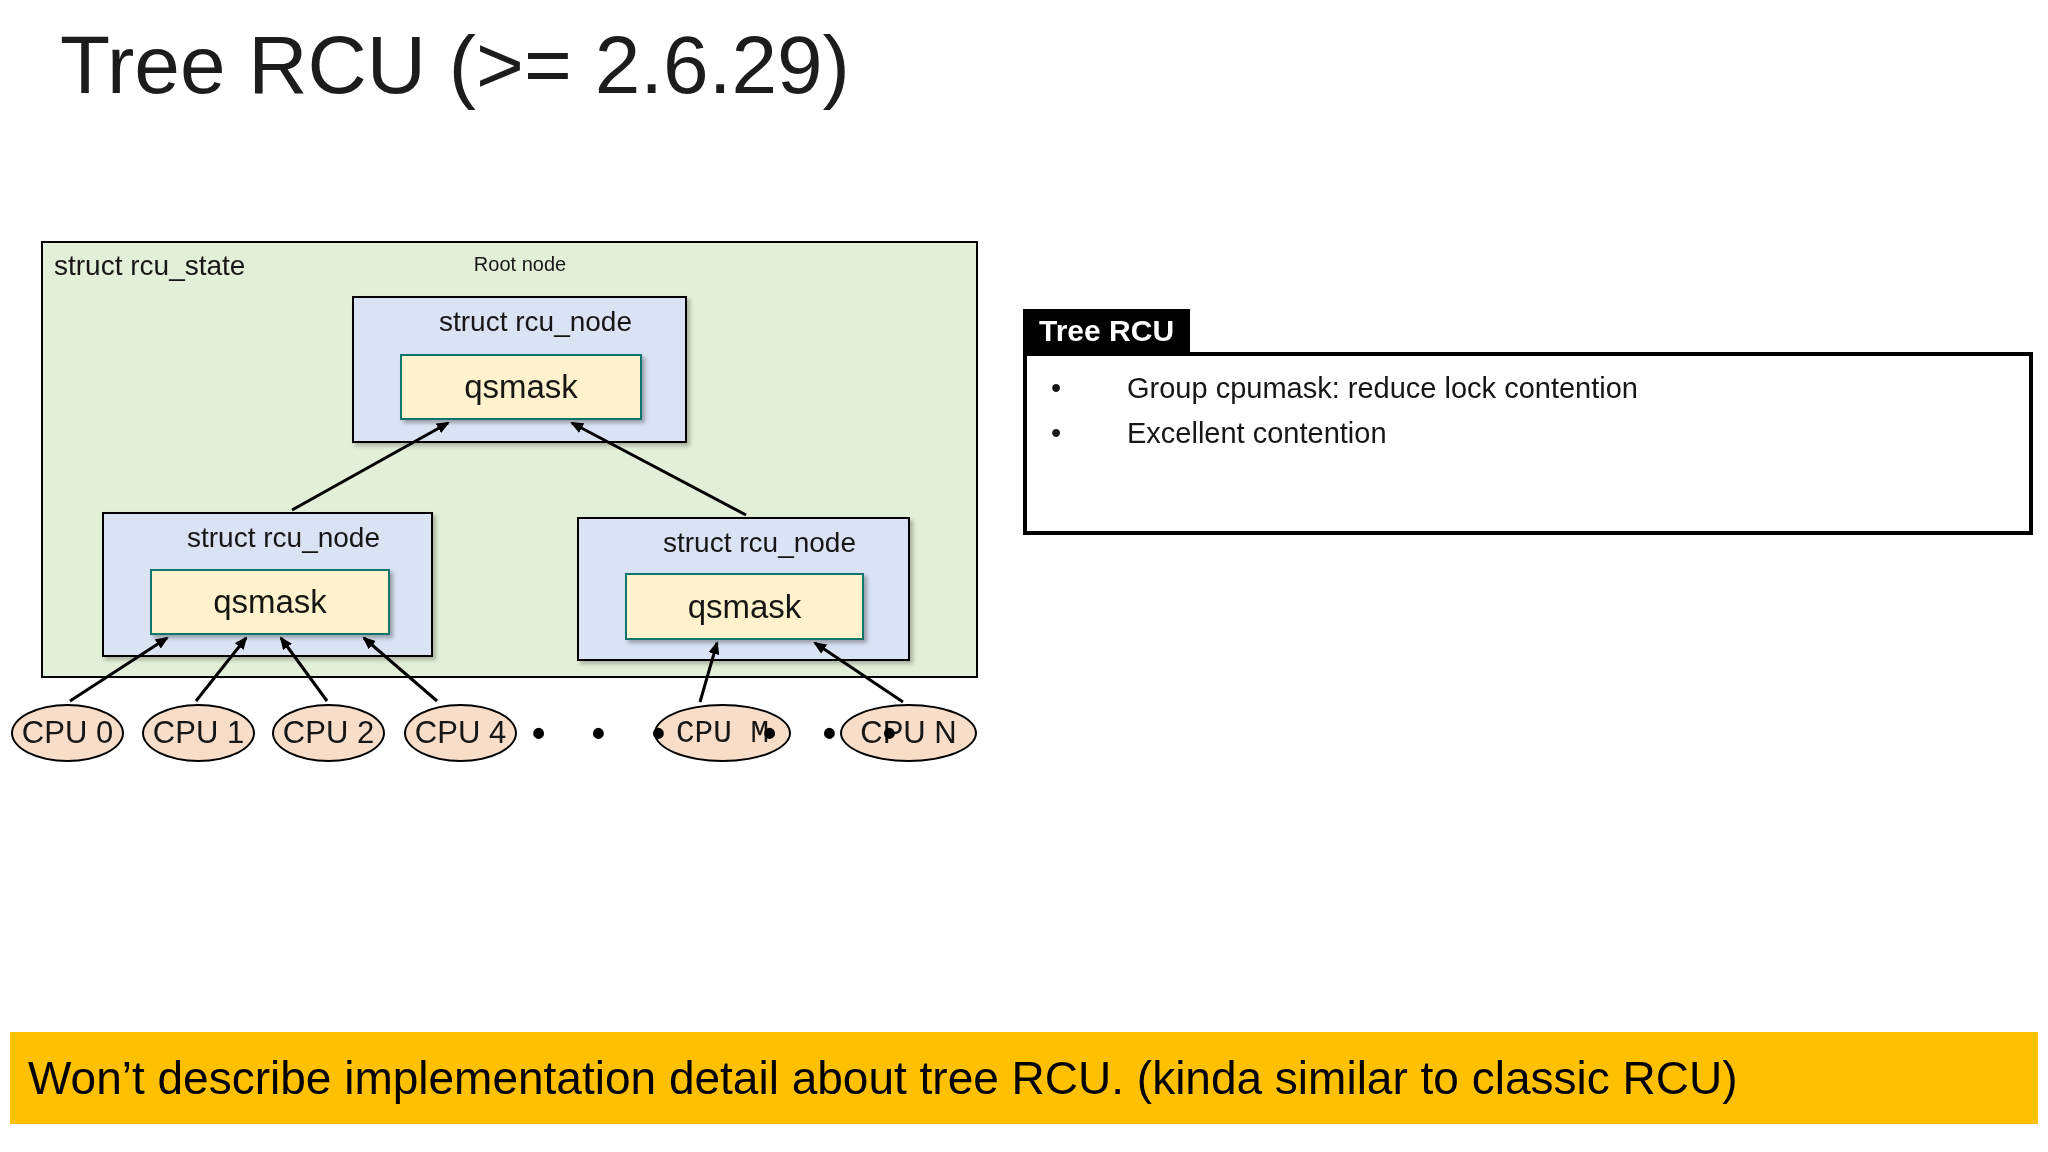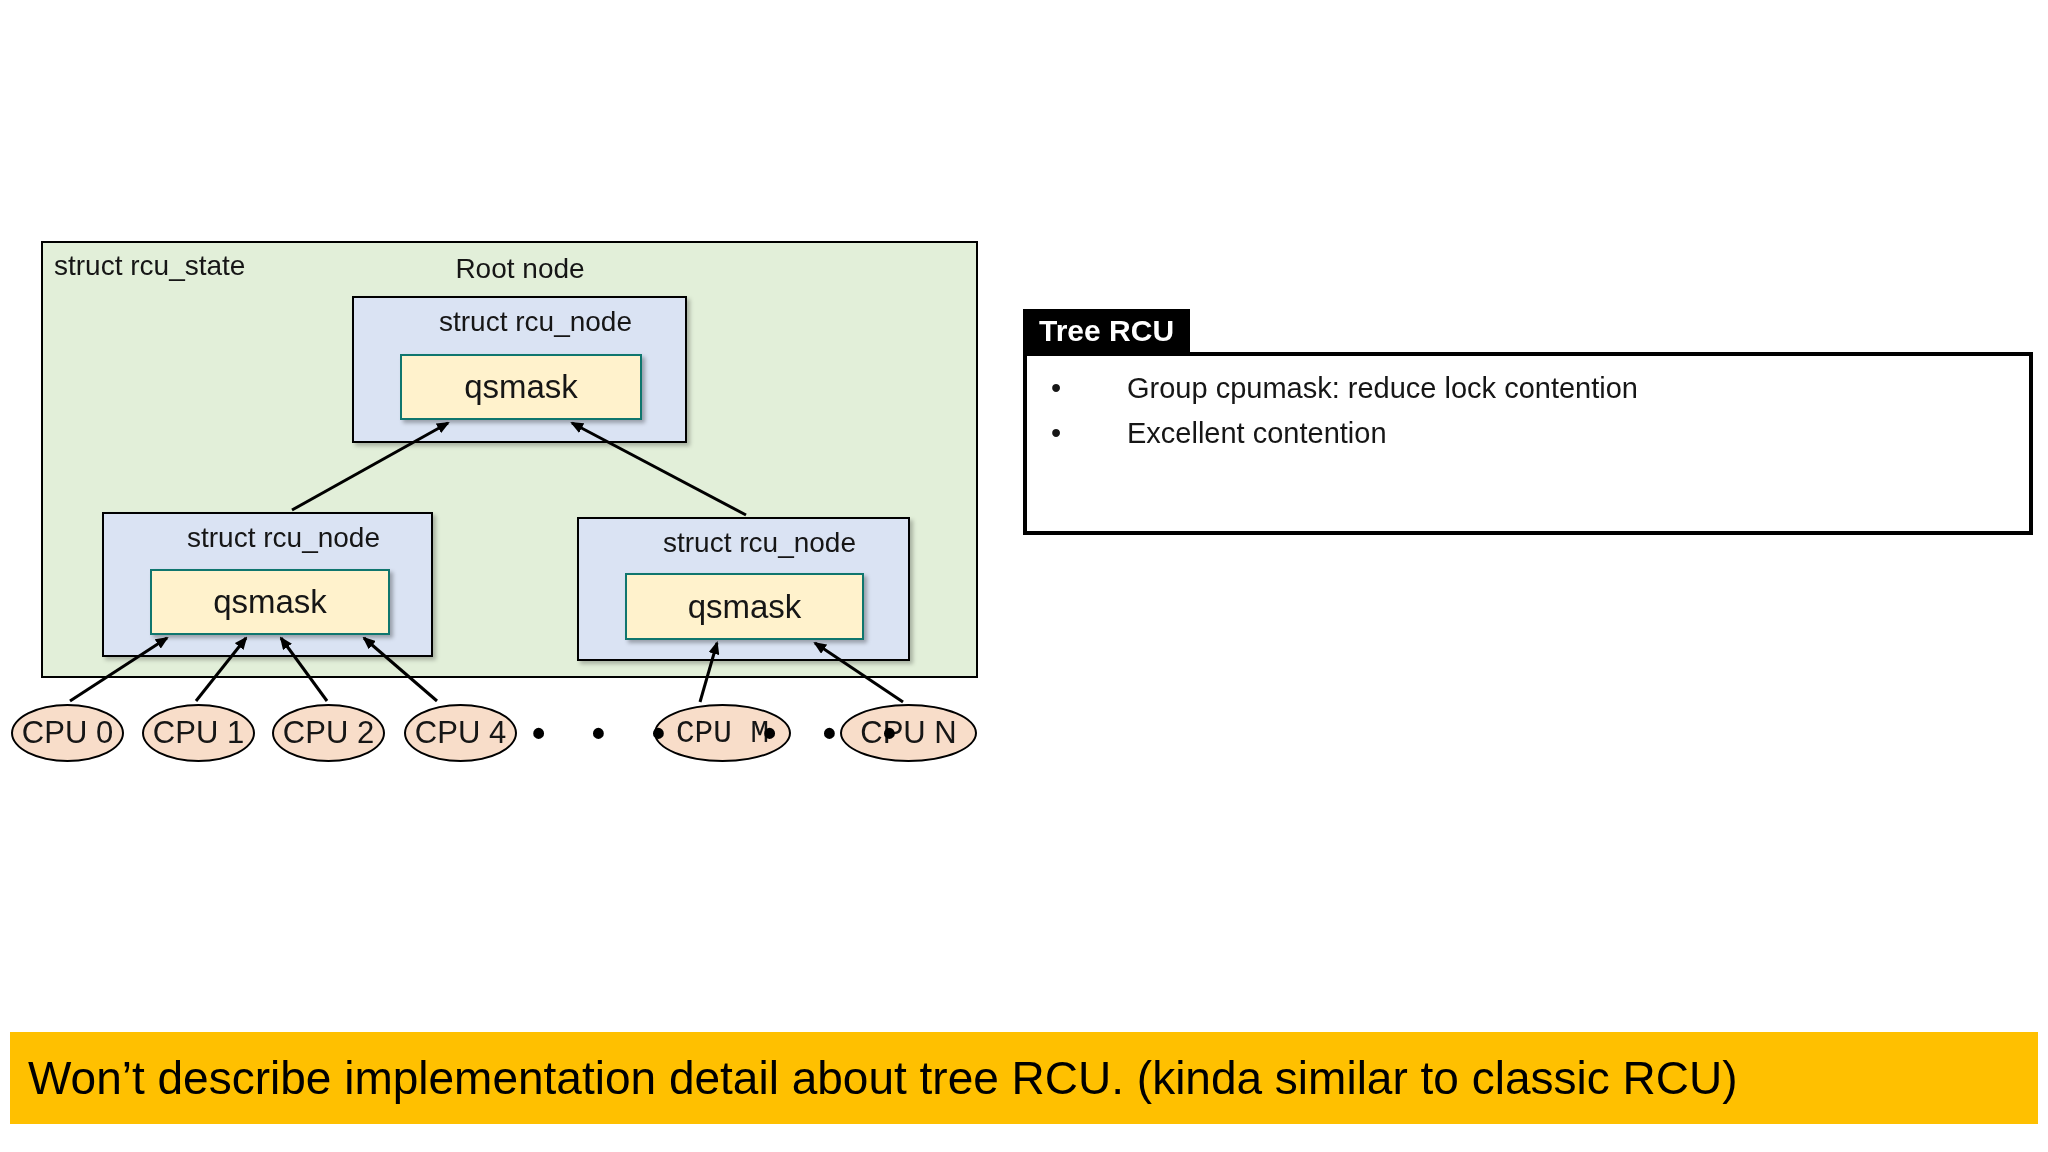--- a/index.html
+++ b/index.html
@@ -13,21 +13,21 @@
   .title{
     left:60px;top:18px;font-size:82px;font-weight:300;letter-spacing:0px;
     color:#1c1c1c;white-space:nowrap;
   }
   
   .state-box{
     left:41px;top:241px;width:937px;height:437px;
     background:#e2efd9;border:2px solid #000;box-sizing:border-box;
   }
   .state-label{left:54px;top:250px;font-size:28px;}
-  .root-caption{left:420px;top:253px;width:200px;text-align:center;font-size:28px;}
+  .root-caption{left:420px;top:253px;width:200px;text-align:center;font-size:20px;}
   
   .node-box{
     background:#dae3f3;border:2px solid #000;box-sizing:border-box;
     box-shadow:3px 3px 4px rgba(0,0,0,0.25);
   }
   .node-root{left:352px;top:296px;width:335px;height:147px;}
   .node-left{left:102px;top:512px;width:331px;height:145px;}
   .node-right{left:577px;top:517px;width:333px;height:144px;}
   .node-label{
     position:absolute;left:16px;top:8px;width:100%;text-align:center;font-size:28px;
@@ -78,20 +78,21 @@
   .banner-text{
     padding-left:18px;font-size:46px;font-weight:normal;color:#000;white-space:nowrap;
   }
   svg.arrows{position:absolute;left:0;top:0;pointer-events:none;}
 </style>
 </head>
 <body>
 
 <div class="slide">
 
+  <div class="abs title">Tree RCU (&gt;= 2.6.29)</div>
 
   <div class="abs state-box"></div>
   <div class="abs state-label">struct rcu_state</div>
   <div class="abs root-caption">Root node</div>
 
   <div class="abs node-box node-root">
     <div class="node-label">struct rcu_node</div>
     <div class="qsmask qsmask-root">qsmask</div>
   </div>
 

